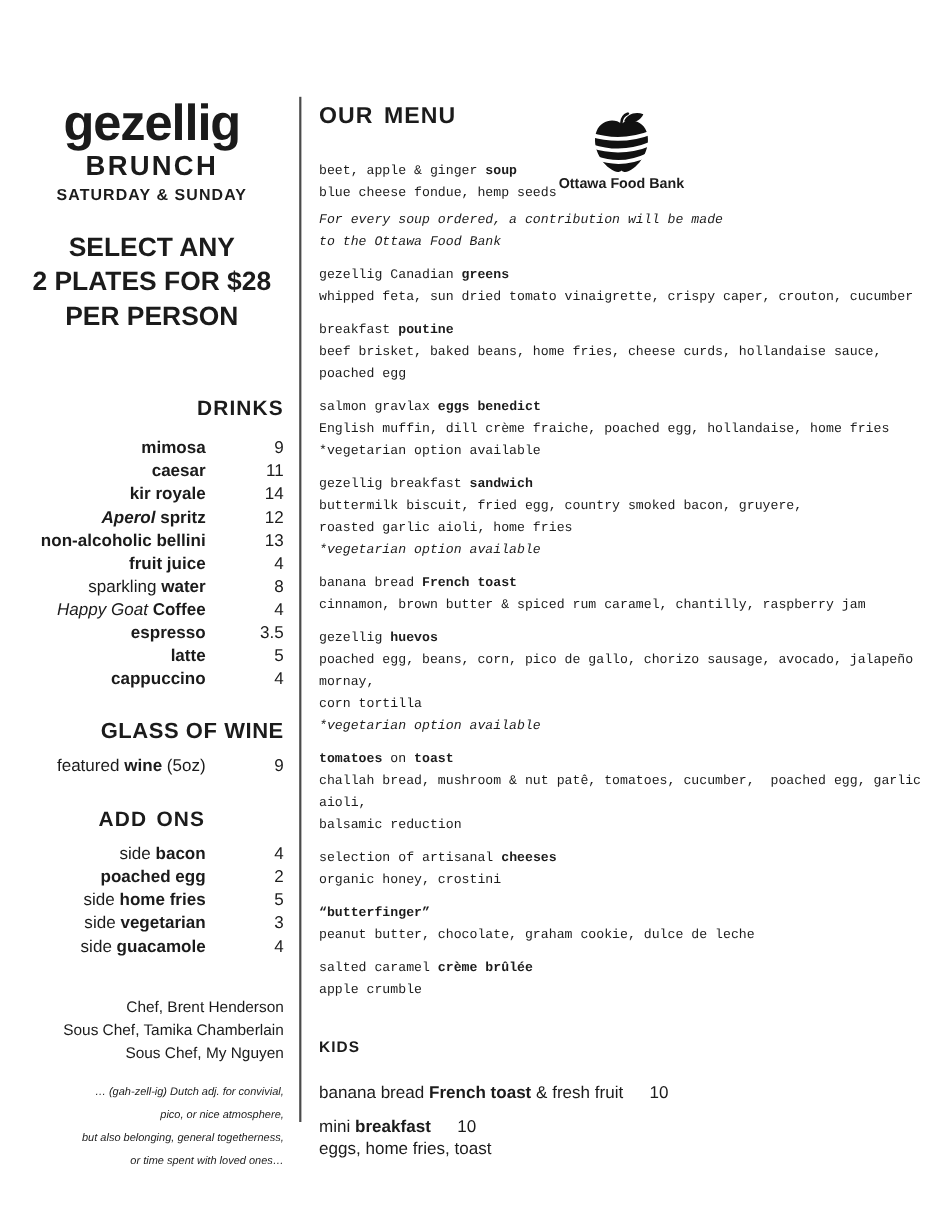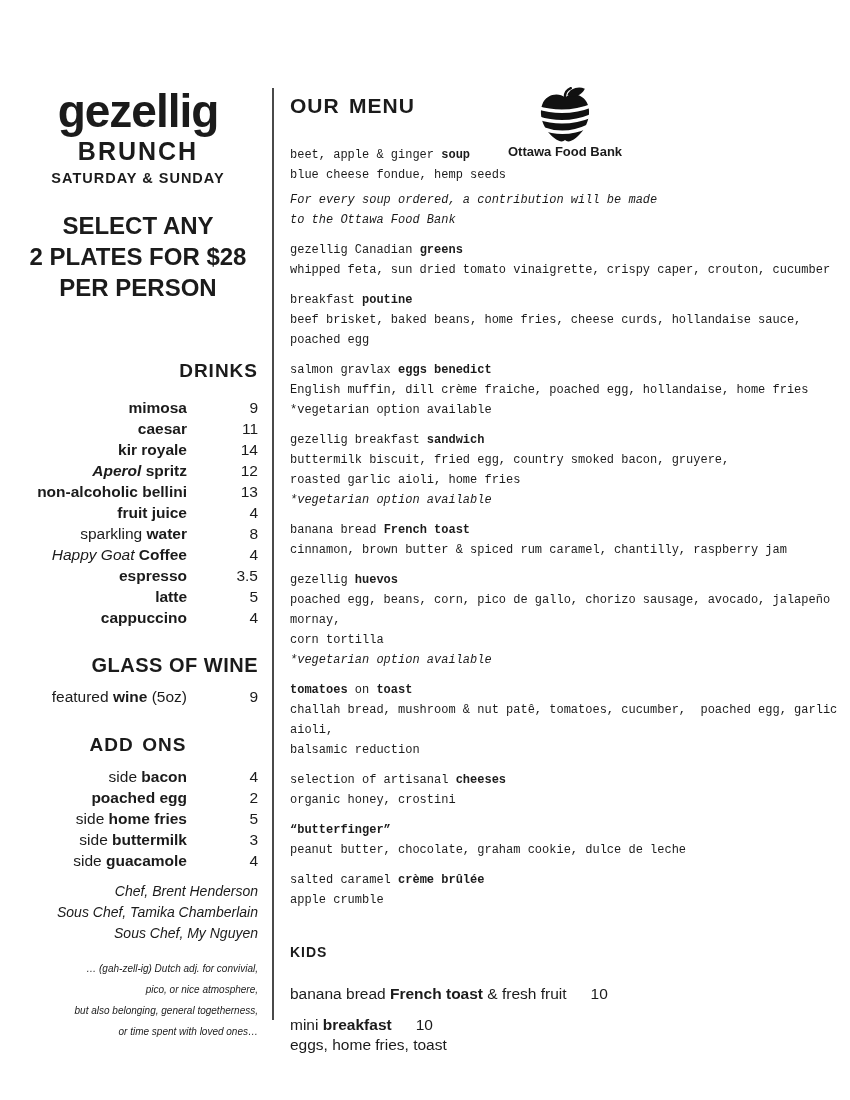--- a/index.html
+++ b/index.html
@@ -27,38 +27,38 @@
   .left-head{font-size:27px;text-align:right;margin-top:50px;}
   .caps-head{font-size:20px;font-weight:bold;letter-spacing:0.5px;text-align:right;margin-top:26px;}
   .price-list{margin-top:13px;}
   .price-row{display:flex;justify-content:flex-end;align-items:flex-start;
     font-size:15.5px;line-height:21px;text-align:right;gap:39px;}
   .row-name{white-space:pre;}
   .row-price{width:32px;text-align:right;flex:none;}
   .wine-list{margin-top:9px;}
   .addons-head{margin-top:20px;text-align:center;}
   .addons-list{margin-top:8px;}
-  .chefs{margin-top:10px;font-size:14px;font-style:italic;line-height:21px;text-align:right;}
+  .chefs{margin-top:34px;font-size:14px;line-height:21px;text-align:right;}
   .definition{margin-top:14px;font-size:10px;font-style:italic;line-height:21px;text-align:right;}
 
   
   .menu-head{font-size:30px;line-height:36px;}
   .menu-items{margin-top:24px;}
   .menu-item{position:relative;font-size:12px;line-height:20px;margin-bottom:10px;font-family:Liberation Mono, monospace;}
   .item-name{white-space:pre-wrap;}
   .item-lines div{white-space:pre-wrap;}
   .note-block{margin-top:5px;}
   .note-block:empty{display:none;}
   .kids-head{font-size:20px;line-height:36px;margin-top:22px;}
   .kids-items{margin-top:16px;}
   .kids-item{font-size:15.5px;line-height:20px;margin-bottom:11px;}
   .kids-price{margin-left:24px;}
 
   
-  .food-bank{position:absolute;left:210px;top:2px;width:130px;text-align:center;}
+  .food-bank{position:absolute;left:210px;top:17px;width:130px;text-align:center;}
   .food-bank svg{display:block;margin:0 auto;}
   .food-bank-label{font-size:13px;font-weight:bold;margin-top:1px;white-space:nowrap;}
 </style>
 </head>
 <body>
 
 <div class="page">
 
   <div class="left-col">
     <div class="logo-block">
@@ -154,21 +154,21 @@
           <span class="row-name"><span class="st-b">poached egg</span></span>
           <span class="row-price">2</span>
         </div>
 
         <div class="price-row">
           <span class="row-name"><span class="st-r">side </span><span class="st-b">home fries</span></span>
           <span class="row-price">5</span>
         </div>
 
         <div class="price-row">
-          <span class="row-name"><span class="st-r">side </span><span class="st-b">buttermilk</span></span>
+          <span class="row-name"><span class="st-r">side </span><span class="st-b">vegetarian</span></span>
           <span class="row-price">3</span>
         </div>
 
         <div class="price-row">
           <span class="row-name"><span class="st-r">side </span><span class="st-b">guacamole</span></span>
           <span class="row-price">4</span>
         </div>
       </div>
 
     <div class="chefs">

